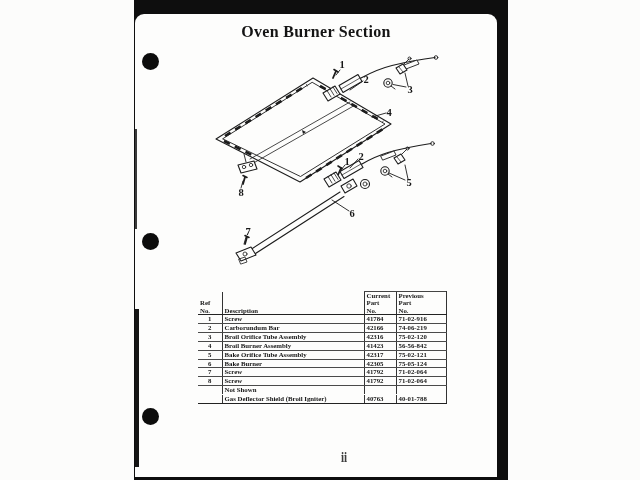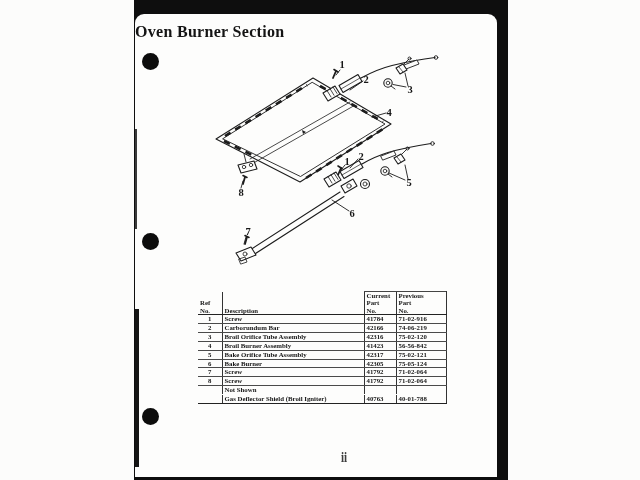--- a/index.html
+++ b/index.html
@@ -11,21 +11,21 @@
   .photo{position:absolute;left:134px;top:0;width:374px;height:480px;background:#0e0e0e;}
   .page{
     position:absolute;left:1px;top:14px;width:362px;height:463px;
     background:#fdfdfc;border-radius:9px 9px 0 0;
   }
   .edge-mid{position:absolute;left:0;top:115px;width:2px;height:100px;background:#3a3a3a;}
   .edge-thick{position:absolute;left:0;top:295px;width:4px;height:158px;background:#151515;}
   .hole{position:absolute;width:17px;height:17px;border-radius:50%;background:#0c0c0c;left:8px;}
   .hole.h1{top:53px;} .hole.h2{top:233px;} .hole.h3{top:408px;}
   .title{
-    position:absolute;top:9px;left:0;right:0;text-align:left;
+    position:absolute;top:9px;left:0;right:0;text-align:center;
     font-weight:bold;font-size:16px;letter-spacing:.3px;color:#141414;
   }
   .diagram{position:absolute;left:65px;top:41px;}
   .callout{font:bold 10.5px "Liberation Serif", serif;fill:#161616;}
 
   table.parts{
     position:absolute;left:63px;top:277px;width:248px;
     border-collapse:collapse;table-layout:fixed;
     font-weight:bold;font-size:6.8px;color:#161616;
   }

